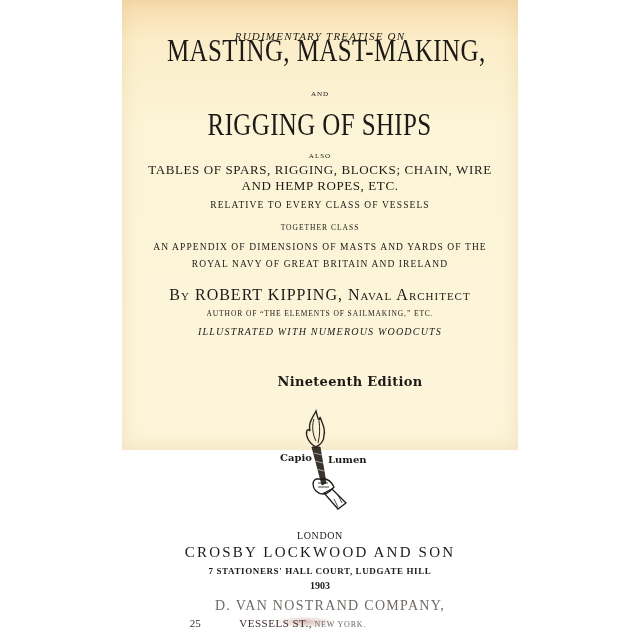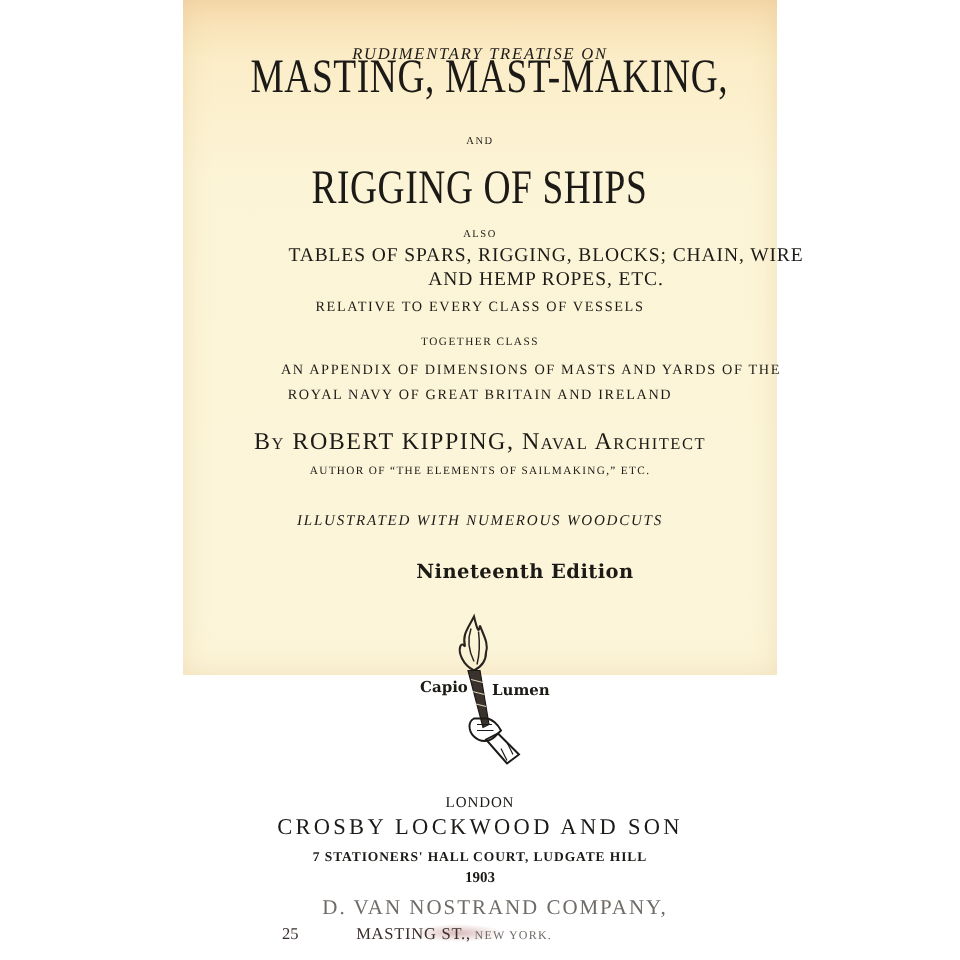--- a/index.html
+++ b/index.html
@@ -11,21 +11,21 @@
       position: absolute; left: 122px; top: 0; width: 396px; height: 450px;
       background: linear-gradient(180deg, #f8dcae 0px, #fbedc8 40px, #fcf4d6 120px, #fcf5da 400px, #fbf0cf 560px, #f6e3b6 640px);
       box-shadow: inset 0 0 18px rgba(210,170,110,0.25);
     }
     .line { position: absolute; left: 0; width: 396px; text-align: center; white-space: nowrap; }
     .italic-caps { font-style: italic; letter-spacing: 1.2px; }
     .cond { font-family: "Liberation Serif", serif; transform: scaleX(0.78); transform-origin: center; display:inline-block; }
     .title1 { top: 32px; font-size: 32px; font-weight: normal; letter-spacing: 0.5px; }
     .title2 { top: 106px; font-size: 32px; letter-spacing: 0.5px; }
     .small { font-size: 8px; letter-spacing: 1px; font-variant: small-caps; }
-    .mid { font-size: 13px; letter-spacing: 0.6px; margin-left: 44px; }
+    .mid { font-size: 13px; letter-spacing: 0.6px; }
     .sc { font-size: 9.5px; letter-spacing: 1.1px; }
     .author { font-size: 16px; letter-spacing: 1px; }
     .author .scap { font-variant: small-caps; }
     .black-letter { font-family: "DejaVu Serif", serif; font-weight: bold; font-size: 13px; letter-spacing: 0.3px; }
     .stamp { color: #6f6a66; font-family: "Liberation Serif", serif; }
     .stamp2 { color: #3a2e2a; font-family: "Liberation Serif", serif; font-weight: normal; font-size: 11px; margin-left: 36px; }
     .emblem { position: absolute; left: 150px; top: 405px; width: 100px; height: 110px; }
     .ink-smudge { position:absolute; left: 152px; top: 616px; width: 62px; height: 12px; background: radial-gradient(ellipse at center, rgba(150,60,60,0.35), rgba(150,60,60,0) 70%); }
   </style>
 </head>
@@ -47,32 +47,32 @@
 
   <div class="line" style="top:152px;font-size:7px;letter-spacing:1px;">ALSO</div>
 
   <div class="line mid" style="top:162px;">TABLES OF SPARS, RIGGING, BLOCKS; CHAIN, WIRE</div>
   <div class="line mid" style="top:178px;">AND HEMP ROPES, ETC.</div>
 
   <div class="line sc" style="top:200px;">RELATIVE TO EVERY CLASS OF VESSELS</div>
 
   <div class="line" style="top:223px;font-size:7.5px;letter-spacing:1px;">TOGETHER CLASS</div>
 
-  <div class="line sc" style="top:242px;font-size:9.5px;padding-left:34px;">AN APPENDIX OF DIMENSIONS OF MASTS AND YARDS OF THE</div>
+  <div class="line sc" style="top:242px;font-size:9.5px;">AN APPENDIX OF DIMENSIONS OF MASTS AND YARDS OF THE</div>
   <div class="line sc" style="top:259px;">ROYAL NAVY OF GREAT BRITAIN AND IRELAND</div>
 
   <div class="line author" style="top:286px;">
     <span class="scap">By</span>
     <span>ROBERT KIPPING,</span>
     <span class="scap">Naval Architect</span>
   </div>
 
   <div class="line" style="top:309px;font-size:7.5px;letter-spacing:0.9px;">AUTHOR OF “THE ELEMENTS OF SAILMAKING,” ETC.</div>
 
-  <div class="line italic-caps" style="top:342px;font-size:10px;">ILLUSTRATED WITH NUMEROUS WOODCUTS</div>
+  <div class="line italic-caps" style="top:326px;font-size:10px;">ILLUSTRATED WITH NUMEROUS WOODCUTS</div>
 
   <div class="line black-letter" style="top:374px;padding-left:30px;">Nineteenth Edition</div>
 
   <div class="emblem">
     <svg width="100" height="110" viewBox="0 0 100 110">
 
       <path d="M44 6 C40 14 36 18 38 26 C35 22 33 28 36 34 C38 38 40 40 44 42 C48 40 52 36 52 30 C54 24 50 18 48 12 C47 18 46 14 44 6 Z" fill="none" stroke="#2a2420" stroke-width="1.4"></path>
       <path d="M42 14 C40 20 40 28 44 36 M47 16 C48 24 48 30 46 38" stroke="#2a2420" stroke-width="1" fill="none"></path>
 
       <path d="M40 42 L48 42 L54 78 L50 80 Z" fill="#3a332d" stroke="#1c1a17" stroke-width="0.8"></path>
@@ -91,17 +91,17 @@
 
   <div class="line" style="top:530px;font-size:10px;letter-spacing:0.6px;">LONDON</div>
   <div class="line" style="top:544px;font-size:15px;letter-spacing:2.2px;">CROSBY LOCKWOOD AND SON</div>
   <div class="line" style="top:566px;font-size:9px;letter-spacing:0.6px;font-weight:bold;">7 STATIONERS' HALL COURT, LUDGATE HILL</div>
   <div class="line" style="top:580px;font-size:10px;font-weight:bold;">1903</div>
 
   <div class="line stamp" style="top:598px;font-size:14px;letter-spacing:1.3px;left:10px;">D. VAN NOSTRAND COMPANY,</div>
   <div class="ink-smudge"></div>
   <div class="line" style="top:617px;left:-60px;font-size:10px;">
     <span class="stamp2">25</span>
-    <span class="stamp2" style="letter-spacing:0.5px;">MASTING ST.,</span>
+    <span class="stamp2" style="letter-spacing:0.5px;">VESSELS ST.,</span>
     <span class="stamp" style="font-size:8px;letter-spacing:0.8px;">NEW YORK.</span>
   </div>
 
 </div>
 
 </body></html>

